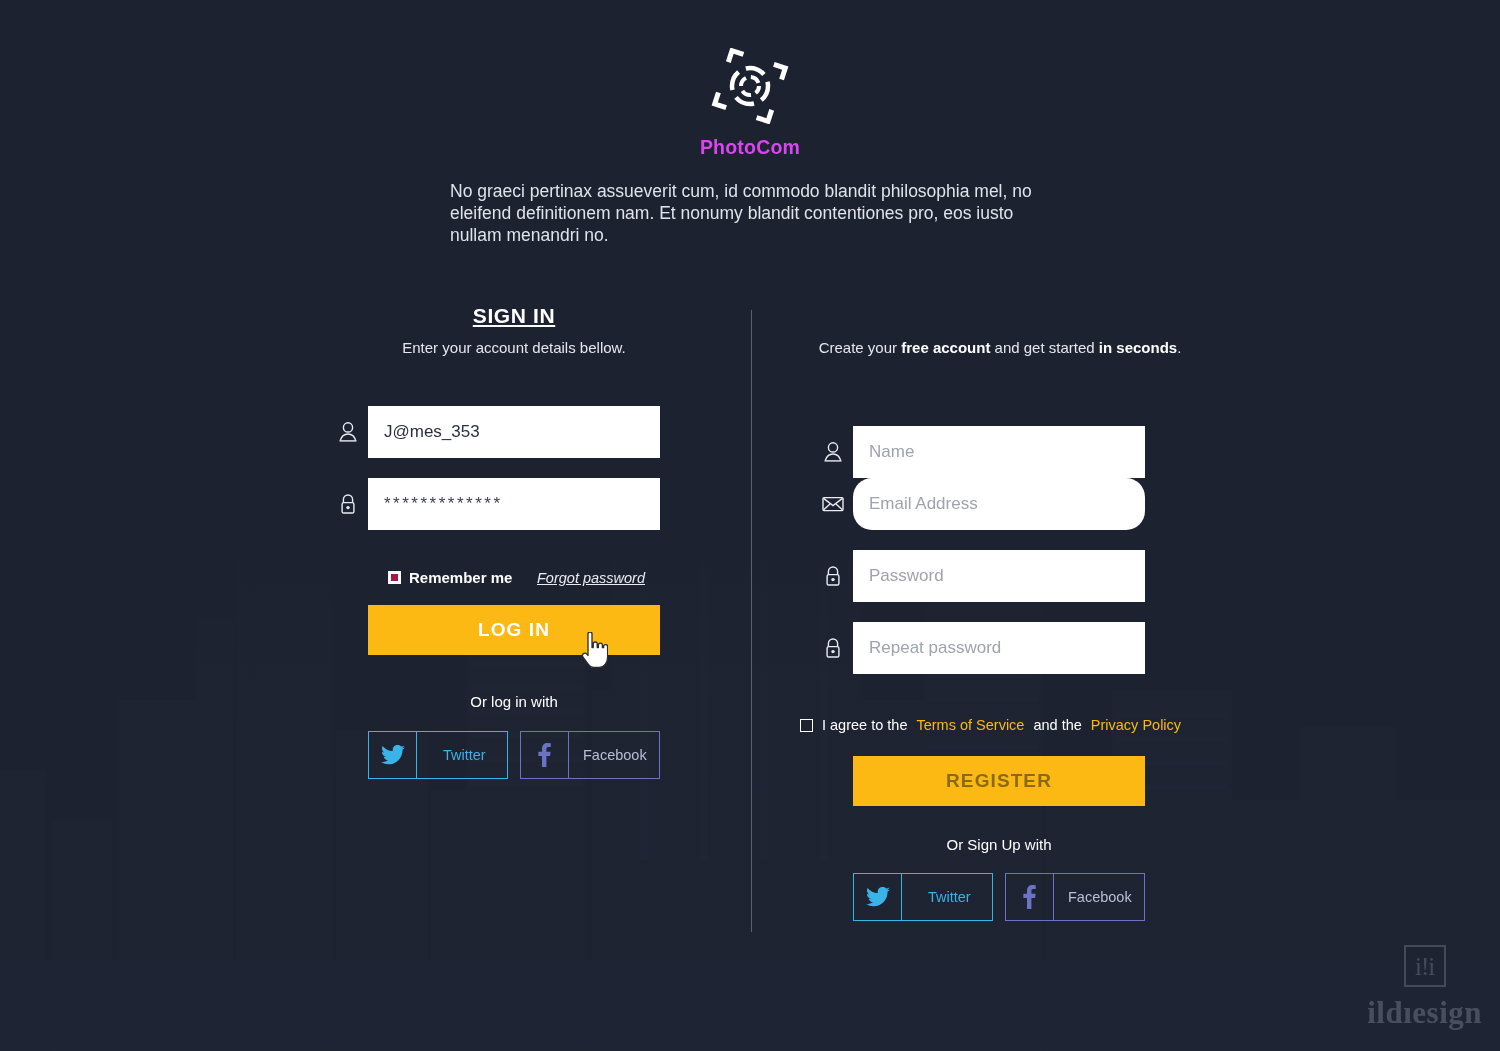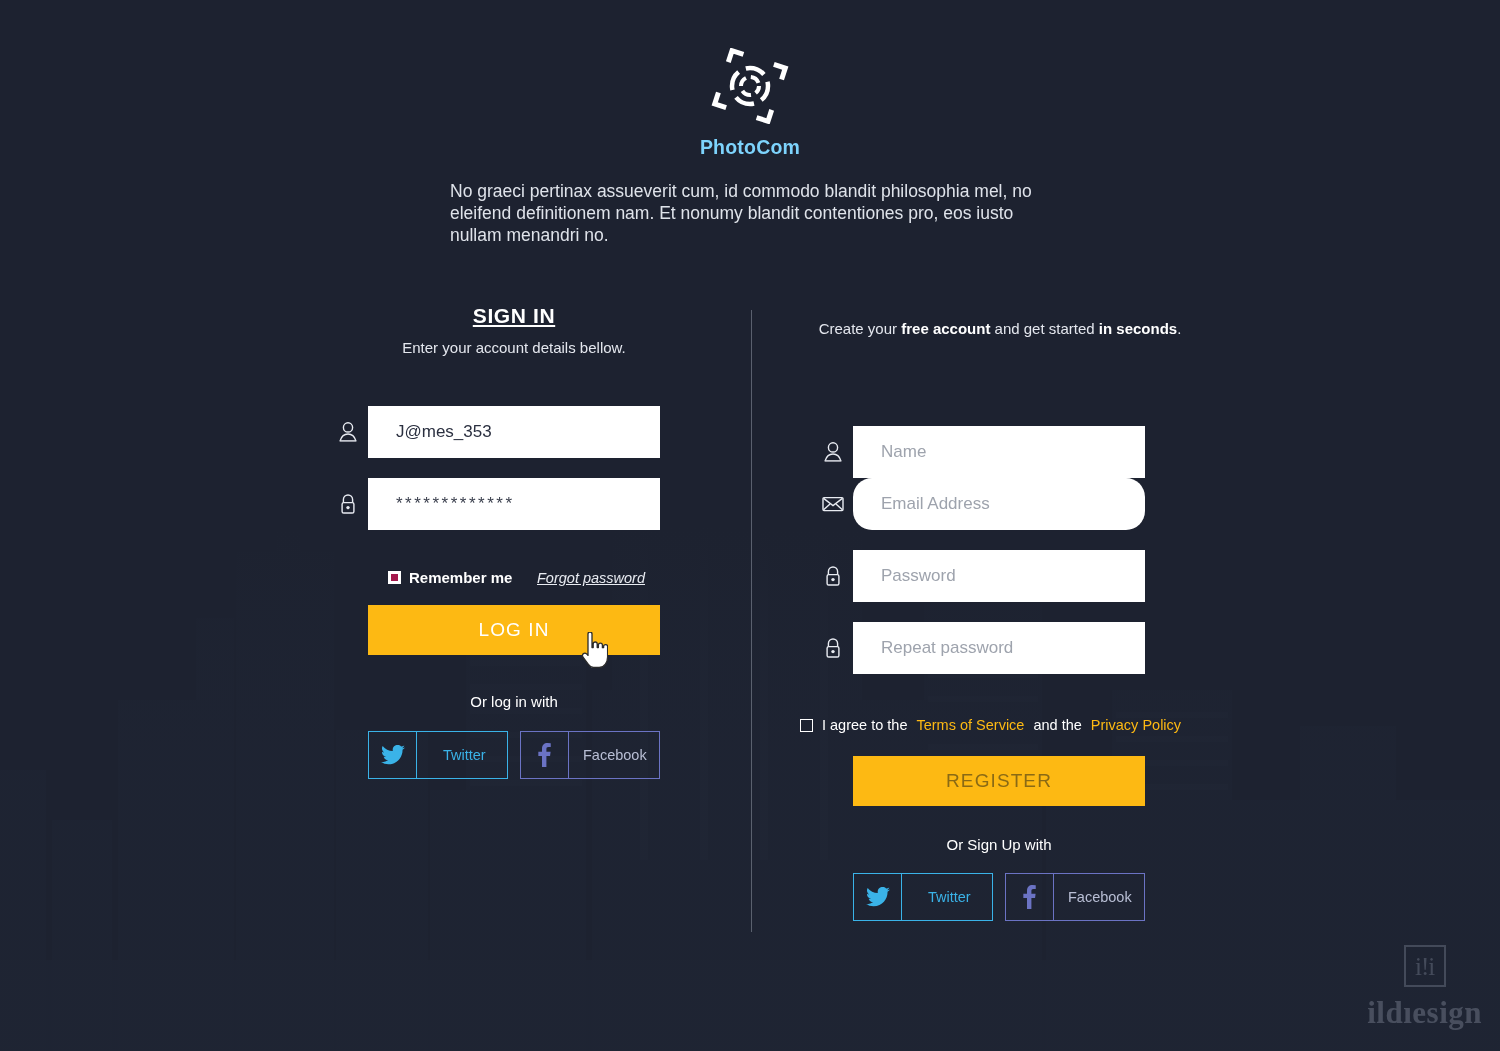--- a/index.html
+++ b/index.html
@@ -53,21 +53,21 @@
     left: 0; top: 48px;
     width: 1500px;
     text-align: center;
   }
   .brand-logo { display: block; margin: 0 auto; }
   .brand-name {
     margin-top: 12px;
     font-size: 19.5px;
     font-weight: bold;
     letter-spacing: 0.2px;
-    color: #7dd3fc;
+    color: #d946ef;
   }
 
   .intro {
     position: absolute;
     left: 450px; top: 180px;
     width: 600px;
     text-align: left;
     font-size: 17.5px;
     line-height: 22px;
     color: #dfe3ea;
@@ -116,21 +116,21 @@
     color: #e9ecf2;
   }
   .txtbox {
     height: 52px;
     background: #ffffff;
     border: none;
     outline: none;
     font-family: "Liberation Sans", sans-serif;
     font-size: 17px;
     color: #2b3040;
-    padding: 0 28px;
+    padding: 0 16px;
     display: flex;
     align-items: center;
   }
   .txtbox::placeholder { color: #9ea3ad; }
   input.txtbox { line-height: normal; }
 
   .pwd-mask {
     letter-spacing: 2.5px;
     font-size: 17px;
     color: #3a3f4d;
@@ -173,21 +173,21 @@
     cursor: pointer;
   }
 
   
   .btn-primary {
     position: absolute;
     background: #fdb913;
     border: none;
     cursor: pointer;
     font-family: "Liberation Sans", sans-serif;
-    font-weight: normal;
+    font-weight: bold;
     letter-spacing: 1.1px;
     display: flex;
     align-items: center;
     justify-content: center;
   }
   #login-button {
     left: 368px; top: 605px;
     width: 292px; height: 50px;
     font-size: 19px;
     color: #ffffff;
@@ -424,21 +424,21 @@
 
   <div class="social facebook-btn" style="left:520px; top:731px; width:140px;">
     <span class="social-ico">
       <svg width="13" height="24" viewBox="0 0 13 24" fill="#6b73c4">
         <path d="M8.4 24V13.1h3.66l.55-4.25H8.4V6.14c0-1.23.34-2.07 2.1-2.07h2.25V.27A30 30 0 0 0 9.47.1C6.22.1 4 2.08 4 5.72v3.13H.33v4.25H4V24h4.4z"></path>
       </svg>
     </span>
     <span class="social-lbl">Facebook</span>
   </div>
 
-  <div class="col-sub" style="left:800px; top:320px; width:400px;">
+  <div class="col-sub" style="left:800px; top:339px; width:400px;">
     <span>Create your </span><b>free account</b><span> and get started </span><b>in seconds</b><span>.</span>
   </div>
 
   <div class="field-row" style="left:813px; top:406px;margin-top:20px;">
     <span class="field-icon">
       <svg width="20" height="22" viewBox="0 0 20 22" fill="none" stroke="#e9ecf2" stroke-width="1.4">
         <circle cx="10" cy="6.4" r="4.6"></circle>
         <path d="M2.2 19.6c1.3-4.3 4.3-6.6 7.8-6.6s6.5 2.3 7.8 6.6"></path>
         <line x1="1.6" y1="19.9" x2="18.4" y2="19.9"></line>
       </svg>

